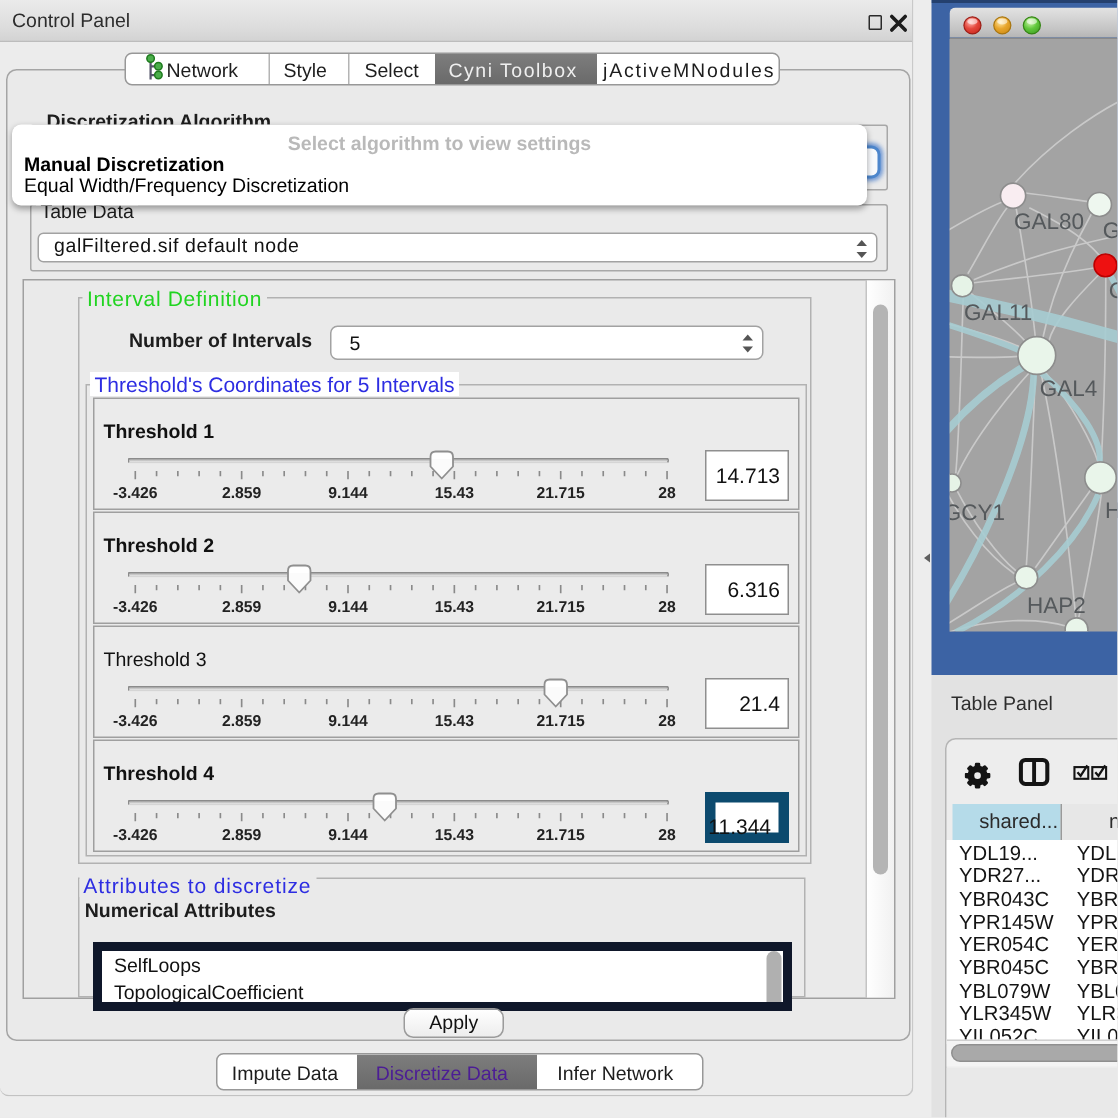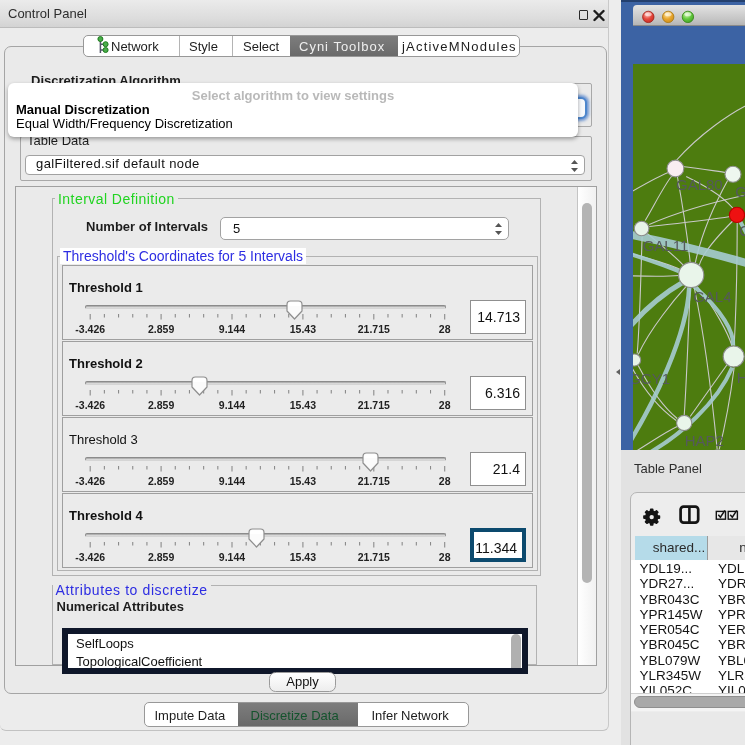--- a/index.html
+++ b/index.html
@@ -241,39 +241,39 @@
       <div class="abs" style="left:60.2px; top:551px; width:60px; text-align:center; font-size:10.5px; font-weight:bold; color:#222;">-3.426</div>
       <div class="abs" style="left:131.1px; top:551px; width:60px; text-align:center; font-size:10.5px; font-weight:bold; color:#222;">2.859</div>
       <div class="abs" style="left:202px; top:551px; width:60px; text-align:center; font-size:10.5px; font-weight:bold; color:#222;">9.144</div>
       <div class="abs" style="left:272.9px; top:551px; width:60px; text-align:center; font-size:10.5px; font-weight:bold; color:#222;">15.43</div>
       <div class="abs" style="left:343.8px; top:551px; width:60px; text-align:center; font-size:10.5px; font-weight:bold; color:#222;">21.715</div>
       <div class="abs" style="left:414.7px; top:551px; width:60px; text-align:center; font-size:10.5px; font-weight:bold; color:#222;">28</div>
       <svg class="abs" style="left:248.3px; top:527.5px;" width="17" height="20" viewBox="0 0 17 20">
      <path d="M1 4.5 Q1 1 4.5 1 L12.5 1 Q16 1 16 4.5 L16 11 L8.5 19 L1 11 Z" fill="#fbfbfb" stroke="#8f8f8f" stroke-width="1.2" stroke-linejoin="round"></path>
      <path d="M2.2 4.5 Q2.2 2.2 4.5 2.2 L12.5 2.2 Q14.8 2.2 14.8 4.5 L14.8 6 L2.2 6 Z" fill="#ffffff"></path>
   </svg>
-      <div class="abs" style="left:470px; top:527.5px; width:56px; height:34px; background:#fff; border:4px solid #0c4a6e;">
+      <div class="abs" style="left:470px; top:527.5px; width:56px; height:34px; background:#fff; border:7px solid #0c4a6e;">
     <div class="abs" style="right:5px; top:8px; font-size:14px; color:#111;">11.344</div>
       </div>
     </div>
 
   <div class="abs" style="left:52px; top:585px; width:485px; height:80px; border:1px solid #b2b2b2;"></div>
   <div class="abs" style="left:52.5px; top:581.5px; font-size:14px; letter-spacing:0.6px; color:#2d2de2; background:#eaeaea; padding:0 3px;">Attributes to discretize</div>
   <div class="abs" style="left:56.5px; top:599px; font-size:13px; font-weight:bold; color:#1d1d1d;">Numerical Attributes</div>
   <div class="abs" style="left:62px; top:592px; width:466px; height:46px; background:#fff; border:6px solid #0f172a; overflow:hidden;margin-top:36px;">
     <div style="font-size:13px; color:#111; padding-left:8px; line-height:18px; padding-top:1px;">SelfLoops<br>TopologicalCoefficient<br>BetweennessCentrality</div>
     <div class="abs" style="right:1px; top:0px; width:10px; height:46px; background:#b0b0b0; border-radius:5px;"></div>
   </div>
 
   <div class="abs" style="left:269px; top:672px; width:67px; height:19.5px; background:linear-gradient(#ffffff,#ededed); border:1px solid #9b9b9b; border-radius:6.5px; text-align:center; font-size:13px; color:#111; line-height:18.5px;">Apply</div>
 
   <div class="abs" style="left:143.5px; top:701.5px; width:325px; height:25px; background:#fff; border:1px solid #989898; border-radius:5px; overflow:hidden; font-size:13px; color:#1d1d1d;">
     <div class="abs" style="left:93.5px; top:0; width:120px; height:25px; background:linear-gradient(#7d7d7d,#686868);"></div>
     <div class="abs" style="left:10px; top:5px;">Impute Data</div>
-    <div class="abs" style="left:106px; top:5px; color:#14532d;">Discretize Data</div>
+    <div class="abs" style="left:106px; top:5px; color:#4c1d95;">Discretize Data</div>
     <div class="abs" style="left:227px; top:5px;">Infer Network</div>
   </div>
 
   <div class="abs" style="left:8px; top:83px; width:570px; height:54px; background:#fff; border-radius:6px; box-shadow:0 2px 4px rgba(0,0,0,0.35); z-index:30;">
     <div class="abs" style="left:0; top:5px; width:570px; text-align:center; font-size:13px; font-weight:bold; color:#b9b9b9;">Select algorithm to view settings</div>
     <div class="abs" style="left:8px; top:19px; font-size:13px; font-weight:bold; color:#000;">Manual Discretization</div>
     <div class="abs" style="left:8px; top:33px; font-size:13px; color:#000;">Equal Width/Frequency Discretization</div>
   </div>
 </div>
 
@@ -302,21 +302,21 @@
         </radialGradient>
     </defs>
     <circle cx="15.3" cy="11.9" r="5.7" fill="url(#rg)" stroke="#9c2018" stroke-width="0.8"></circle>
     <circle cx="35.2" cy="11.9" r="5.7" fill="url(#yg)" stroke="#a87612" stroke-width="0.8"></circle>
     <circle cx="54.9" cy="11.9" r="5.7" fill="url(#gg)" stroke="#358415" stroke-width="0.8"></circle>
     <ellipse cx="15.3" cy="9.3" rx="3.4" ry="2" fill="#ffffff" opacity="0.55"></ellipse>
     <ellipse cx="35.2" cy="9.3" rx="3.4" ry="2" fill="#ffffff" opacity="0.55"></ellipse>
     <ellipse cx="54.9" cy="9.3" rx="3.4" ry="2" fill="#ffffff" opacity="0.55"></ellipse>
   </svg>
 
-  <div class="abs" style="left:11.8px; top:25.5px; width:113px; height:395.3px; background:#4d7c0f; overflow:hidden;margin-top:38px;">
+  <div class="abs" style="left:11.8px; top:25.5px; width:113px; height:395.3px; background:#a3a3a3; overflow:hidden;">
     <svg width="113.2" height="395.3" viewBox="632.8 25.5 113.2 395.3">
       <g fill="none" stroke="#c9c9c9" stroke-width="1.1">
         <path d="M676 122 C 700 95 730 75 748 66"></path>
         <path d="M620 160 C 645 145 662 136 671 133"></path>
         <path d="M682 128 C 700 130 718 133 726 134"></path>
         <path d="M677 137 C 683 170 688 205 690 224"></path>
         <path d="M728 141 C 712 170 700 200 695 225"></path>
         <path d="M733 182 C 715 200 702 215 699 227"></path>
         <path d="M730 178 C 700 183 665 186 649 188"></path>
         <path d="M733 170 C 720 155 700 145 686 138"></path>

